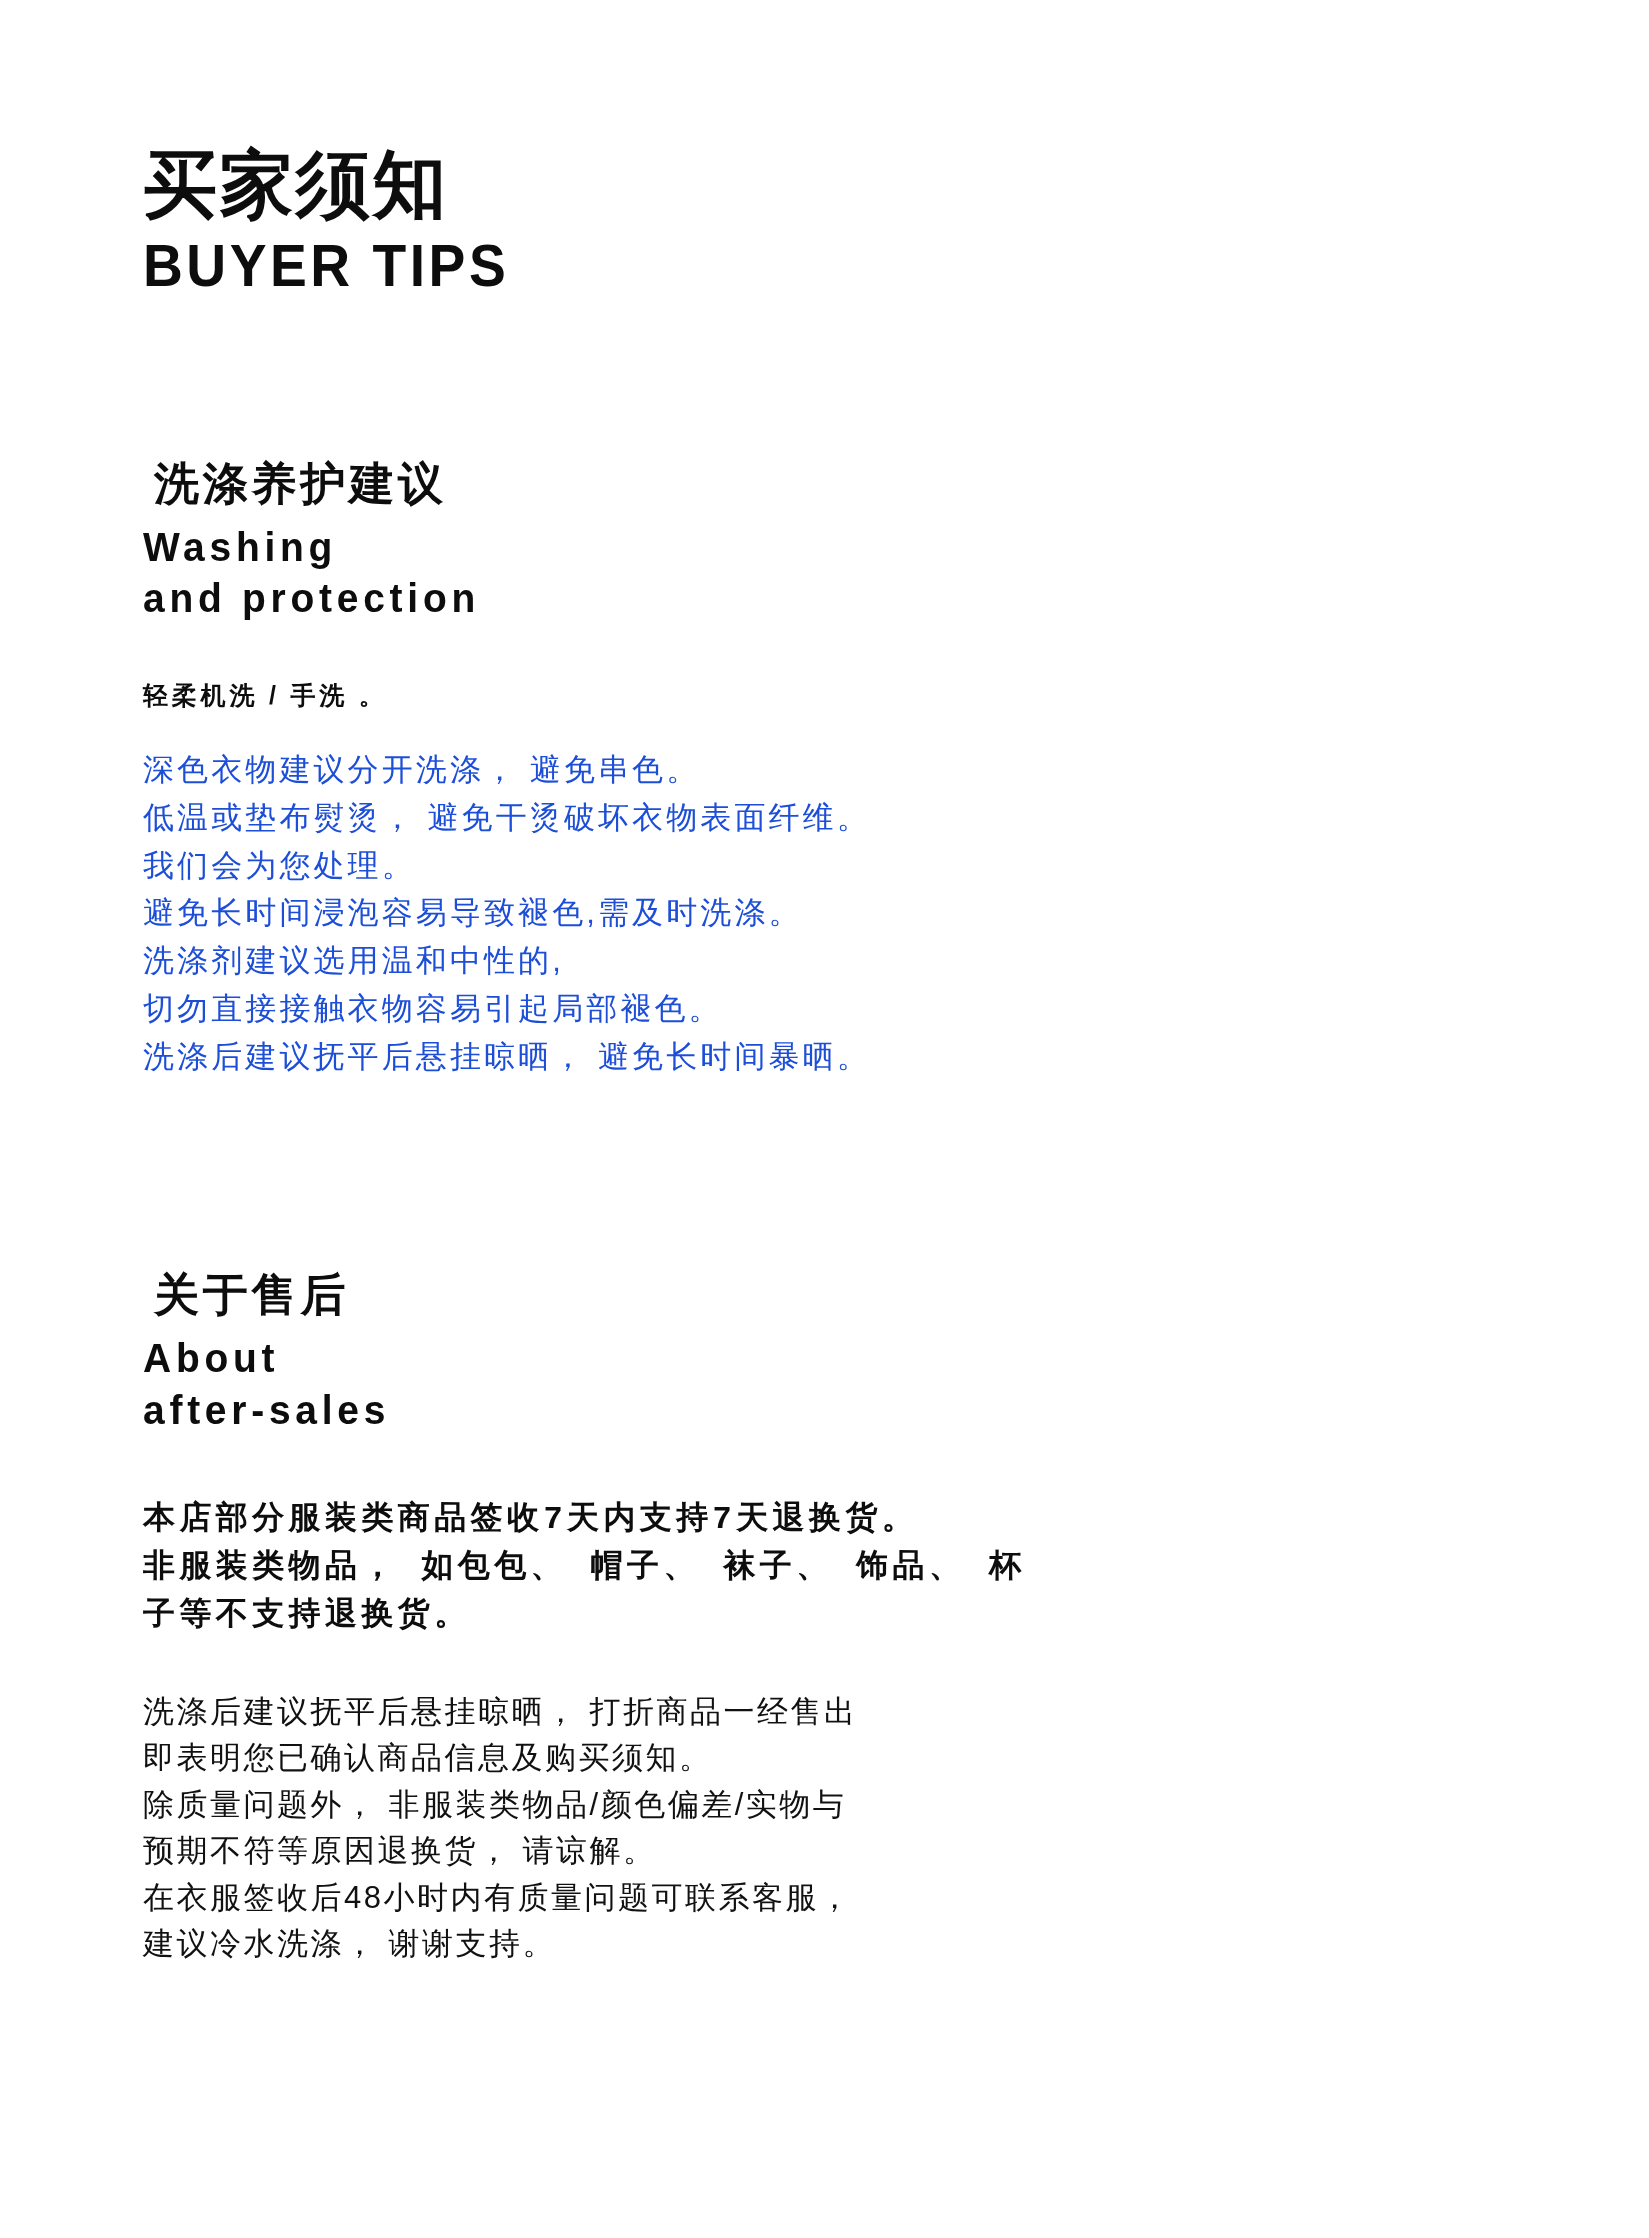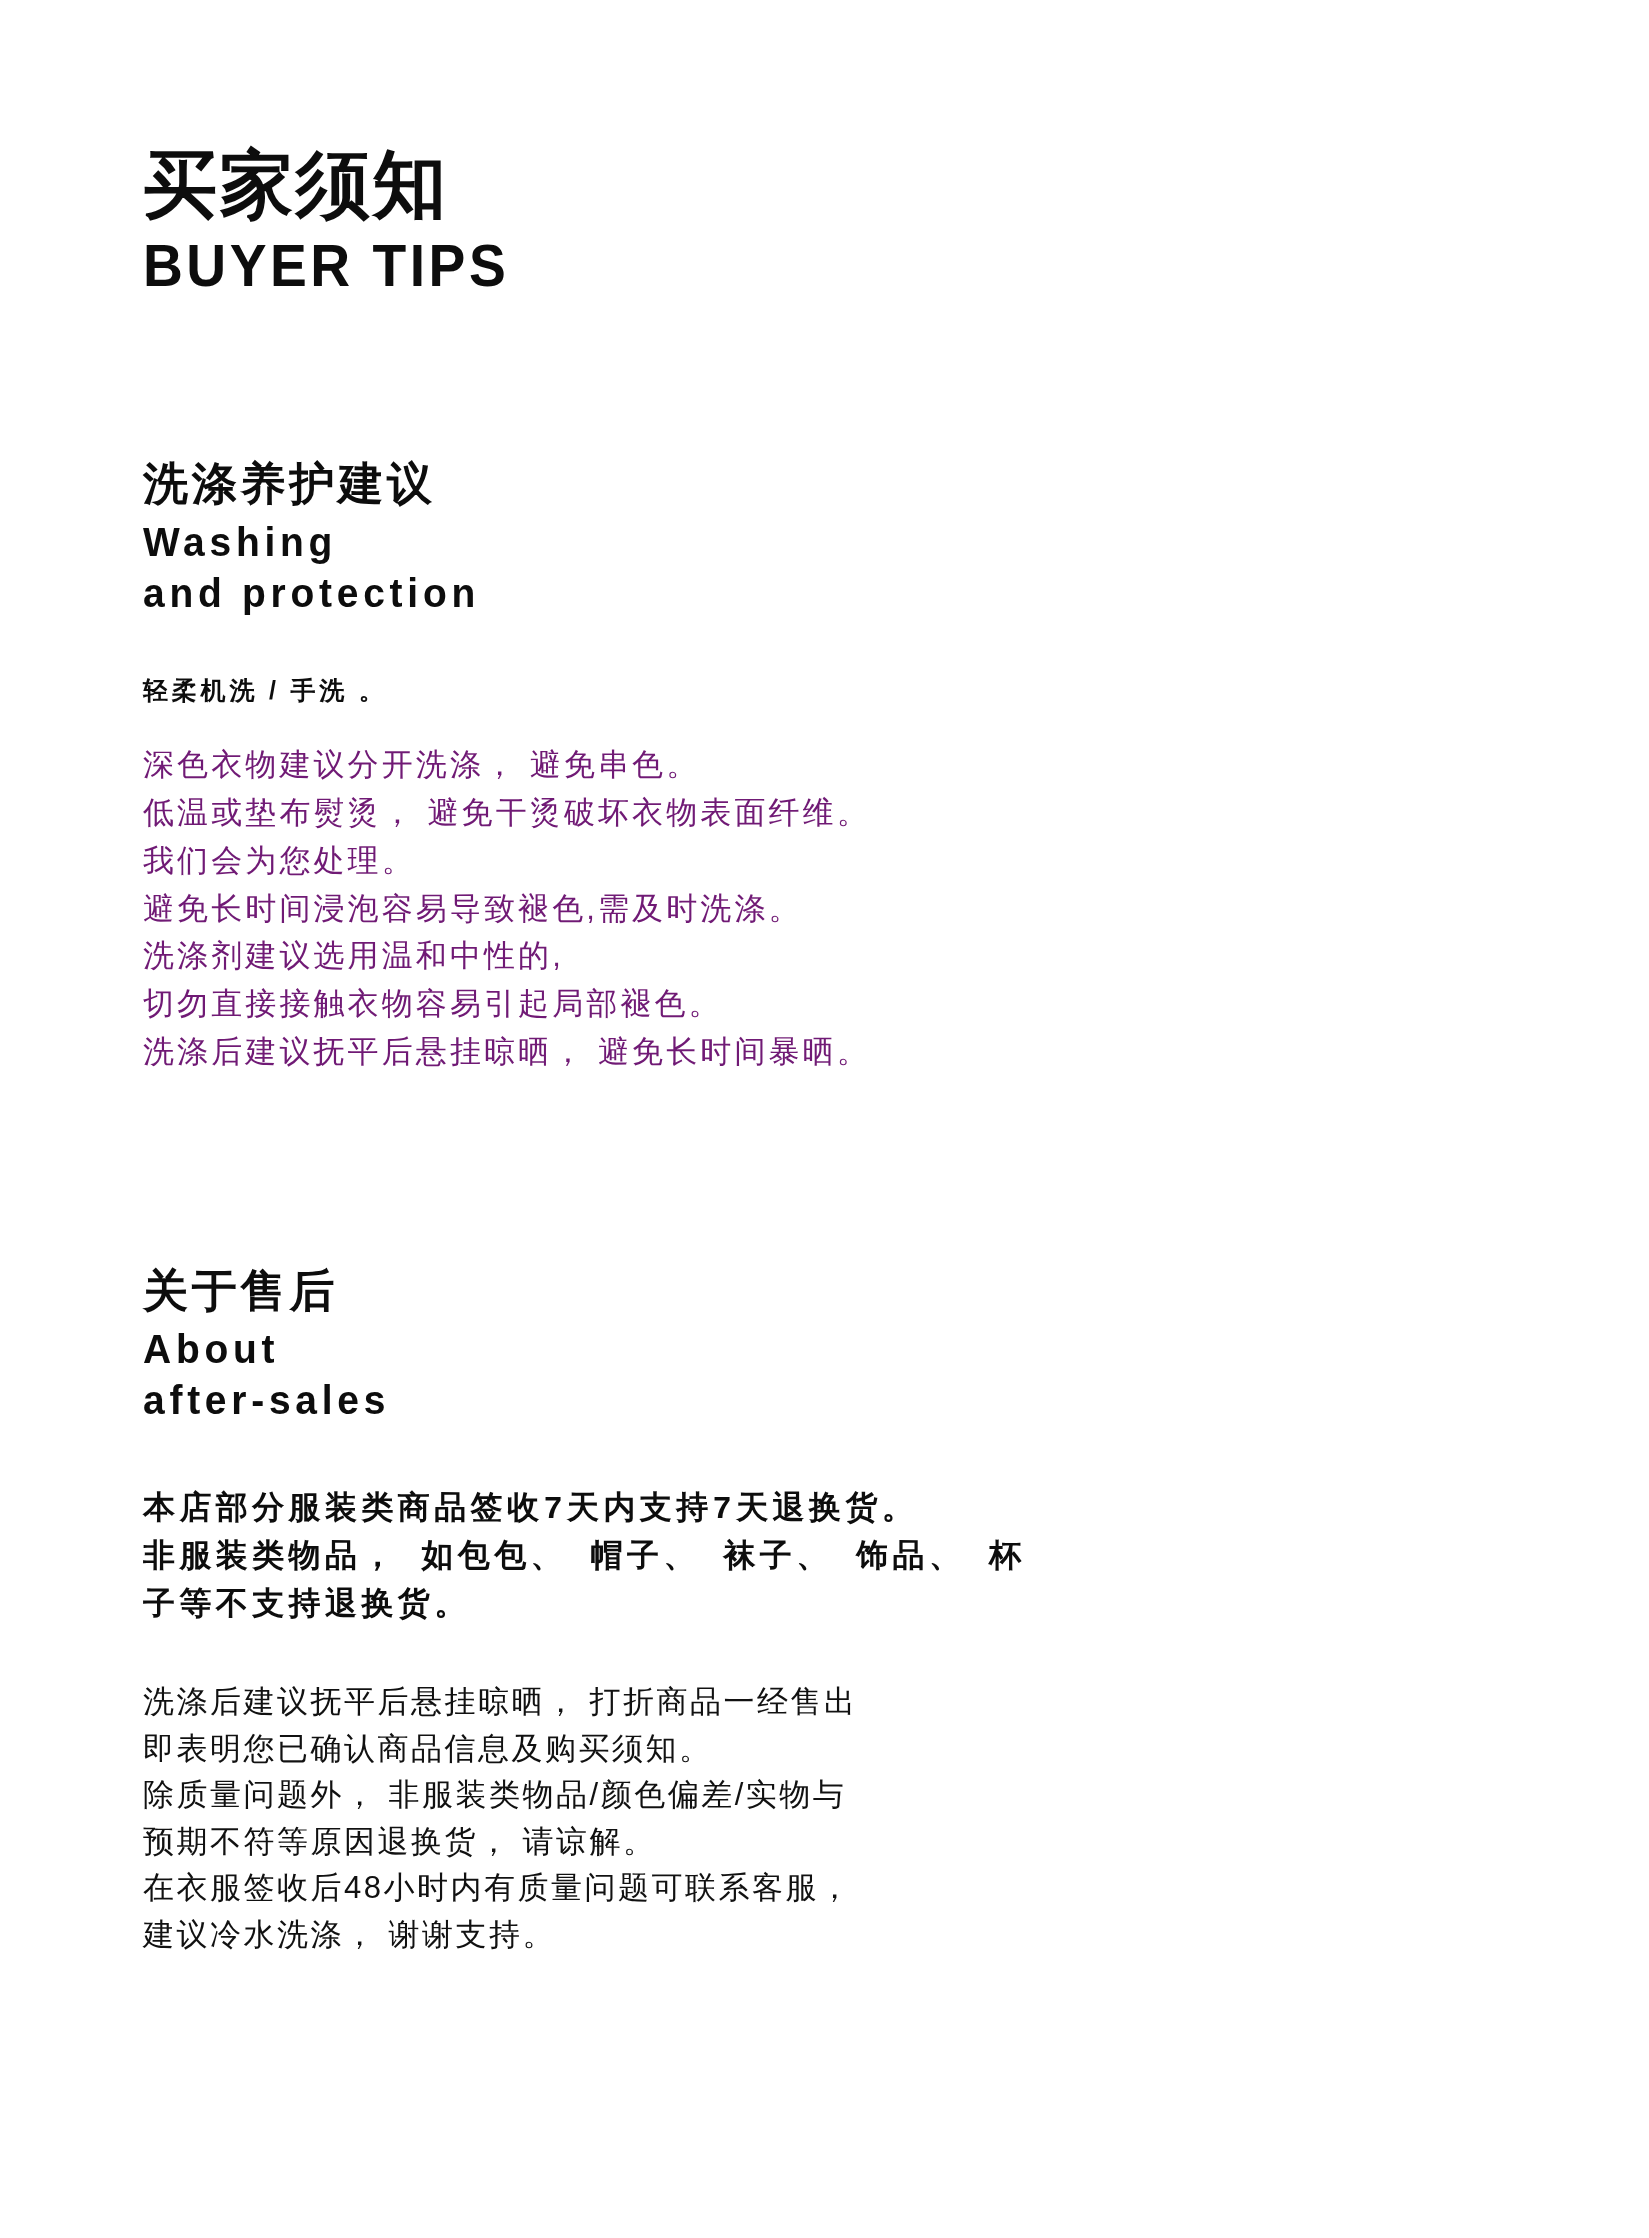--- a/index.html
+++ b/index.html
@@ -51,21 +51,21 @@
     margin-top: 157px;
   }
   .section.second {
     margin-top: 188px;
   }
   .sec-title-cn {
     font-size: 45px;
     font-weight: 700;
     letter-spacing: 3.8px;
     line-height: 1.2;
-    margin: 0;
+    margin: 11px;
     color: #0d0d0d;
   }
   .sec-title-en {
     font-size: 41px;
     font-weight: 800;
     letter-spacing: 5px;
     line-height: 1.25;
     margin: 6.3px 0 0 0;
     color: #0d0d0d;
     transform: scaleX(0.95);
@@ -83,21 +83,21 @@
     line-height: 1.4;
     margin: 54px 0 0 0;
     color: #0d0d0d;
   }
   .body-lines {
     margin: 33px 0 0 0;
     font-size: 31px;
     font-weight: 400;
     letter-spacing: 3.1px;
     line-height: 1.54;
-    color: #701a75;
+    color: #1d4ed8;
   }
   .body-lines .ln {
     display: block;
     white-space: nowrap;
   }
   .bold-block {
     margin: 60px 0 0 0;
     font-size: 32px;
     font-weight: 700;
     letter-spacing: 4.4px;

